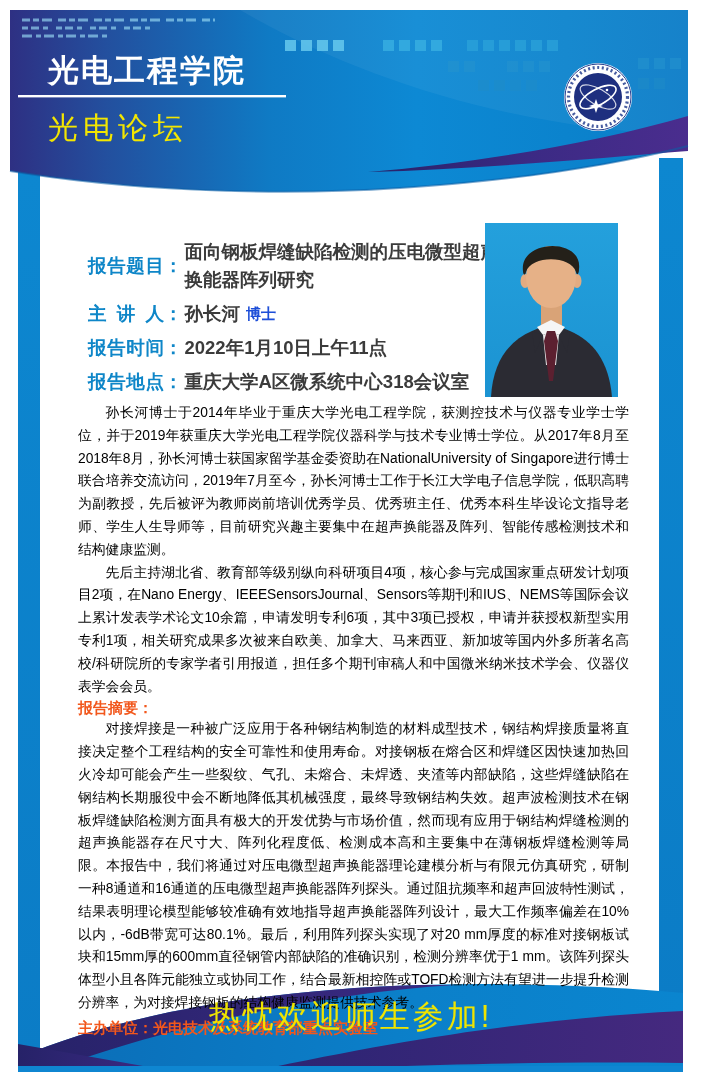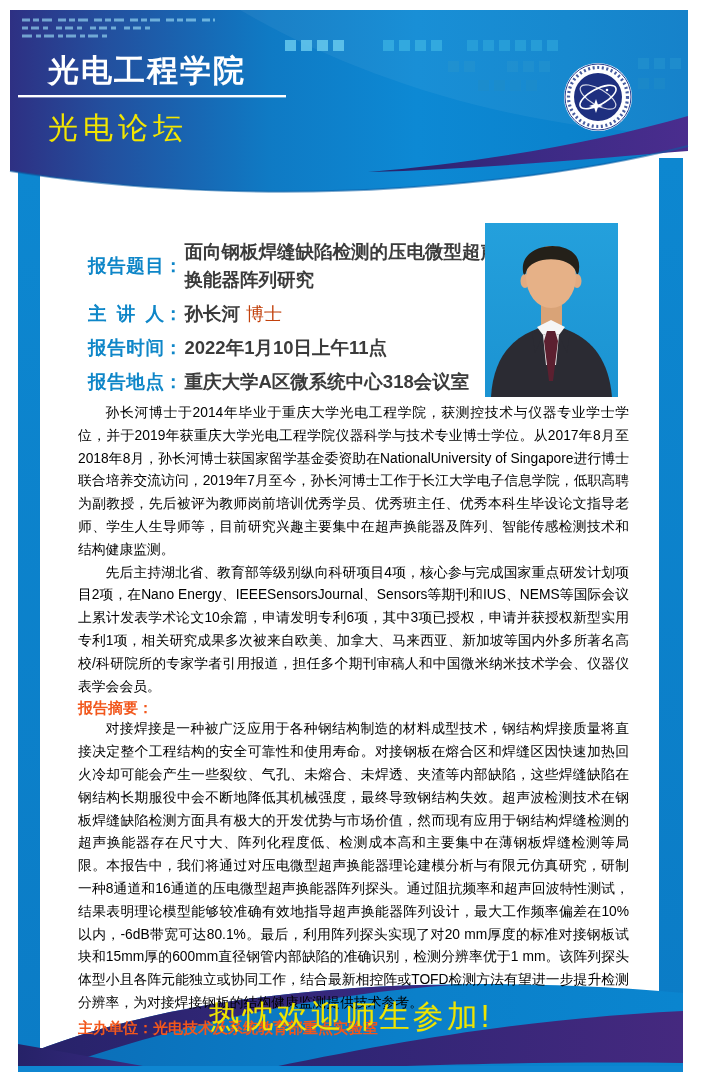--- a/index.html
+++ b/index.html
@@ -17,21 +17,21 @@
   .forum-title{position:absolute;left:48px;top:108px;z-index:3;
     font-family:"Liberation Serif","DejaVu Serif",serif;font-weight:normal;
     font-size:30px;color:#f3e600;letter-spacing:5px;}
   
   .info-block{position:absolute;left:88px;top:238px;width:420px;z-index:3;}
   .info-row{display:flex;align-items:center;margin-bottom:6px;}
   .info-label{display:inline-block;width:76px;text-align:justify;text-align-last:justify;
     color:#0e86c8;font-weight:bold;font-size:18.5px;line-height:28px;flex:0 0 76px;}
   .info-colon{color:#0e86c8;font-weight:bold;font-size:18.5px;line-height:28px;flex:0 0 auto;margin-right:2px;}
   .info-value{color:#3b3b3b;font-weight:bold;font-size:18.5px;line-height:28px;max-width:318px;}
-  .speaker-degree{font-size:18px;font-weight:normal;color:#c2410c;margin-left:6px;}
+  .speaker-degree{font-size:15px;font-weight:bold;color:#1d4ed8;margin-left:6px;}
   
   .photo{position:absolute;left:485px;top:223px;width:133px;height:174px;z-index:3;}
   
   .bio-section{position:absolute;left:78px;top:402px;width:551px;z-index:3;}
   .section-heading{margin:0;font-size:15px;font-weight:bold;color:#f2571c;line-height:20px;}
   .body-par{margin:0;font-size:13.8px;line-height:22.8px;color:#000000;
     text-align:justify;text-indent:2em;}
   .organizer-line{margin-top:3px;font-size:15px;font-weight:bold;color:#f2571c;line-height:20px;}
   .organizer-line span{color:#f2571c;}
   

